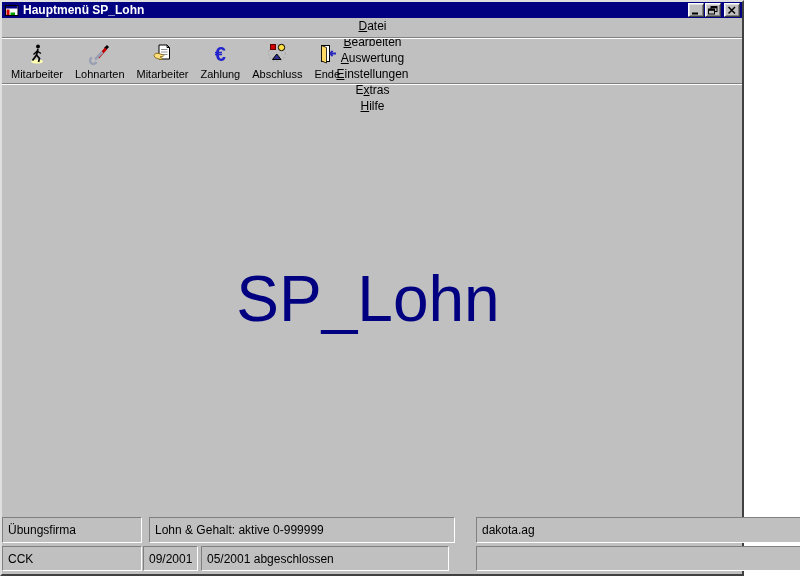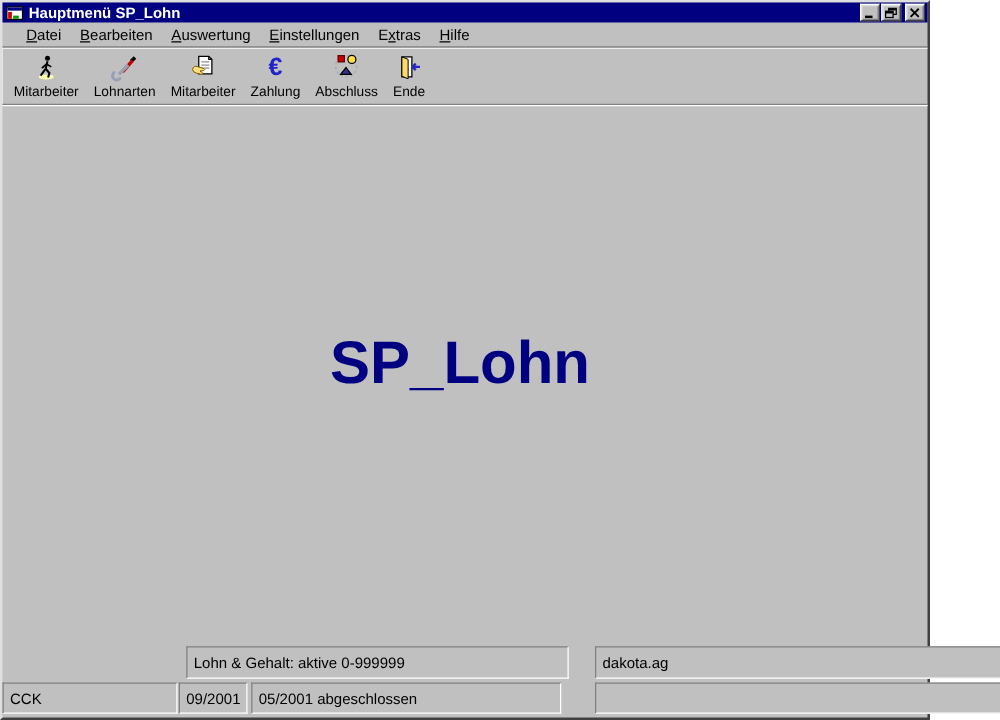--- a/index.html
+++ b/index.html
@@ -13,37 +13,37 @@
   .app-icon{width:14px;height:13px;margin-left:1px;flex:0 0 auto;display:block;}
   .title-text{flex:1;color:var(--titlebar_text,#fff);font-size:12px;font-weight:bold;
     padding-left:4px;white-space:nowrap;overflow:hidden;line-height:16px;}
   .tb-btn{width:16px;height:14px;box-sizing:border-box;background:#c0c0c0;
     border:1px solid;border-color:#fff #404040 #404040 #fff;
     box-shadow:inset 1px 1px 0 #dfdfdf, inset -1px -1px 0 #808080;
     display:flex;align-items:center;justify-content:center;padding:0;margin-left:1px;}
   .tb-btn.close{margin-left:3px;}
   
   .menubar{position:absolute;left:0;top:16px;right:0;height:19px;display:flex;
-    align-items:center;font-size:12px;padding-left:16px;}
+    align-items:center;font-size:12px;padding-left:10px;flex-direction:column;}
   .menu-item{padding:1px 3px;margin-right:9px;white-space:nowrap;color:#000;}
   .menu-item .ak{text-decoration:underline;}
   
   .toolbar{position:absolute;left:0;top:35px;right:0;height:47px;box-sizing:border-box;
     border-top:1px solid #808080;border-bottom:1px solid #808080;
     box-shadow:inset 0 1px 0 #fff, 0 1px 0 #fff;
     display:flex;align-items:stretch;padding:3px 0 2px 3px;}
   .tool-btn{display:flex;flex-direction:column;align-items:center;justify-content:space-between;
     padding:1px 6px;font-size:11px;color:#000;background:transparent;border:none;}
   .tool-btn .tool-icon{height:24px;display:flex;align-items:center;justify-content:center;}
   .tool-label{white-space:nowrap;line-height:12px;}
   .euro-glyph{font-size:20px;font-weight:bold;color:var(--euro,#2222cc);line-height:20px;}
   
   .main{position:absolute;left:0;top:82px;right:0;bottom:61px;}
   .logo{position:absolute;left:0;right:8px;top:183px;text-align:center;
-    font-size:48px;font-weight:bold;color:var(--logo,#000080);line-height:1;
+    font-size:64px;font-weight:normal;color:var(--logo,#000080);line-height:1;
     letter-spacing:0;}
   
   .sp{position:absolute;box-sizing:border-box;height:26px;background:#c0c0c0;
     border:1px solid;border-color:#808080 #fff #fff #808080;
     font-size:12px;display:flex;align-items:center;padding-left:5px;color:#000;
     white-space:nowrap;overflow:hidden;}
   .r1{top:515px;} .r2{top:544px;height:25px;}
   .p-a{left:0;width:140px;} .p-b{left:147px;width:306px;} .p-c{left:474px;width:346px;}
   .p-d{left:141px;width:55px;} .p-e{left:199px;width:248px;}
 </style>
@@ -162,20 +162,21 @@
       </span>
       <span class="tool-label">Ende</span>
     </button>
 
   </div>
 
   <div class="main">
     <div class="logo">SP_Lohn</div>
   </div>
 
+  <div class="sp r1 p-a">Übungsfirma</div>
   <div class="sp r1 p-b">Lohn &amp; Gehalt: aktive 0-999999</div>
   <div class="sp r1 p-c">dakota.ag</div>
 
   <div class="sp r2 p-a">CCK</div>
   <div class="sp r2 p-d">09/2001</div>
   <div class="sp r2 p-e">05/2001 abgeschlossen</div>
   <div class="sp r2 p-c"></div>
 
 </div>
 

